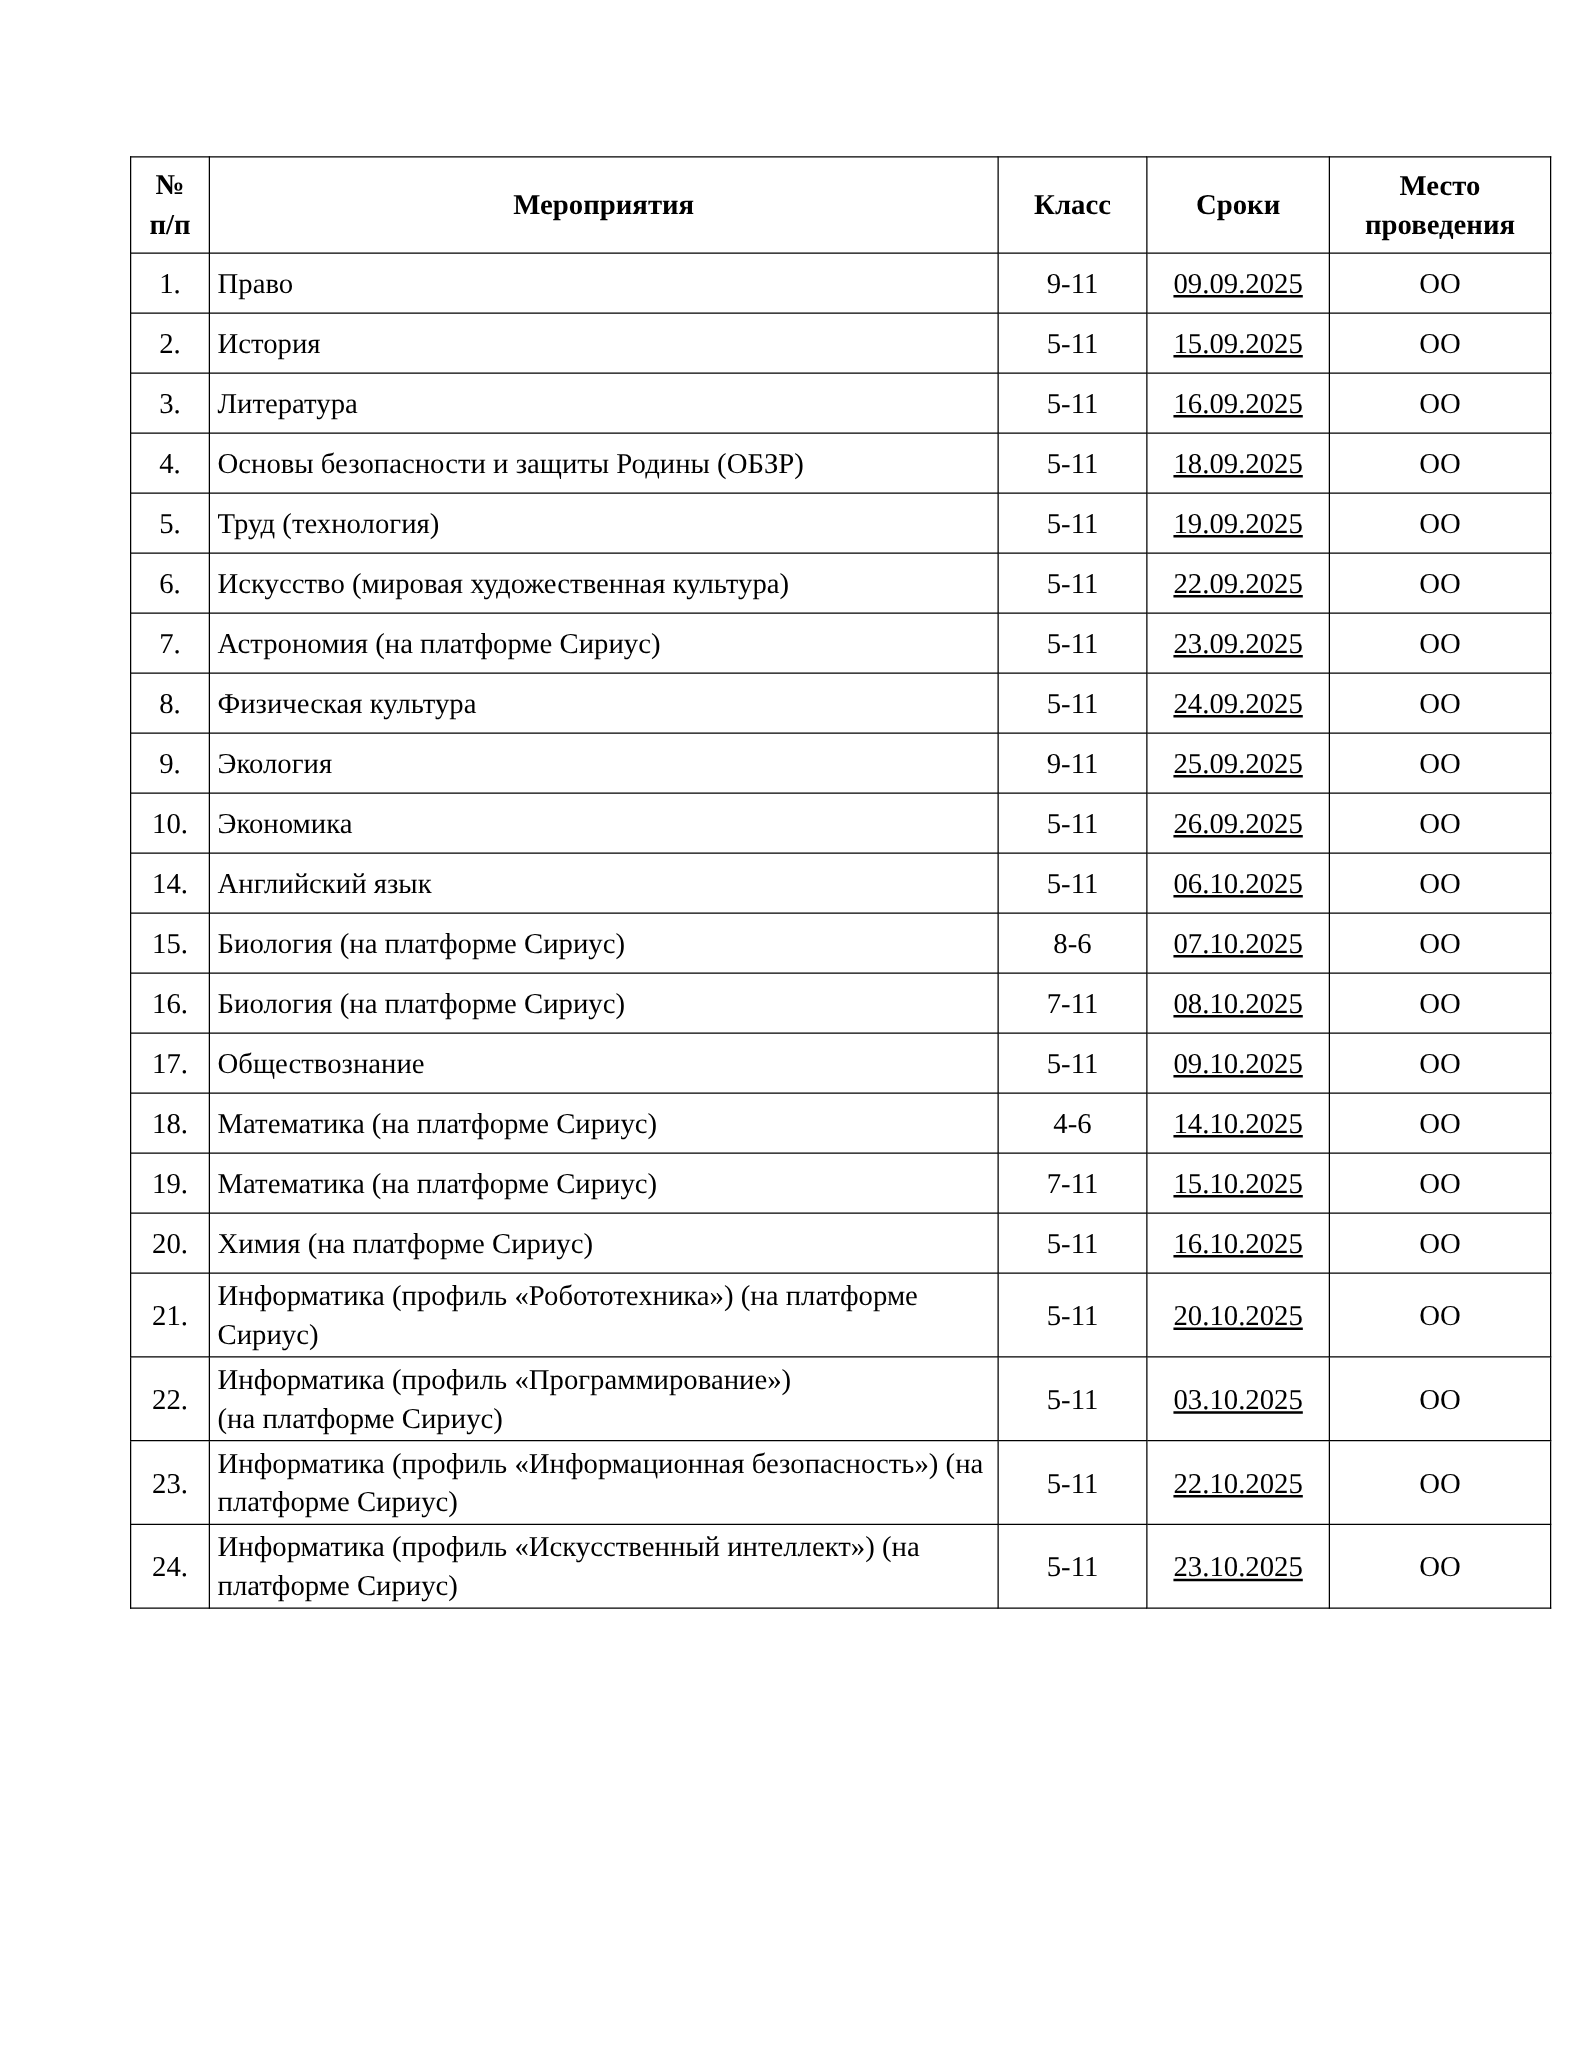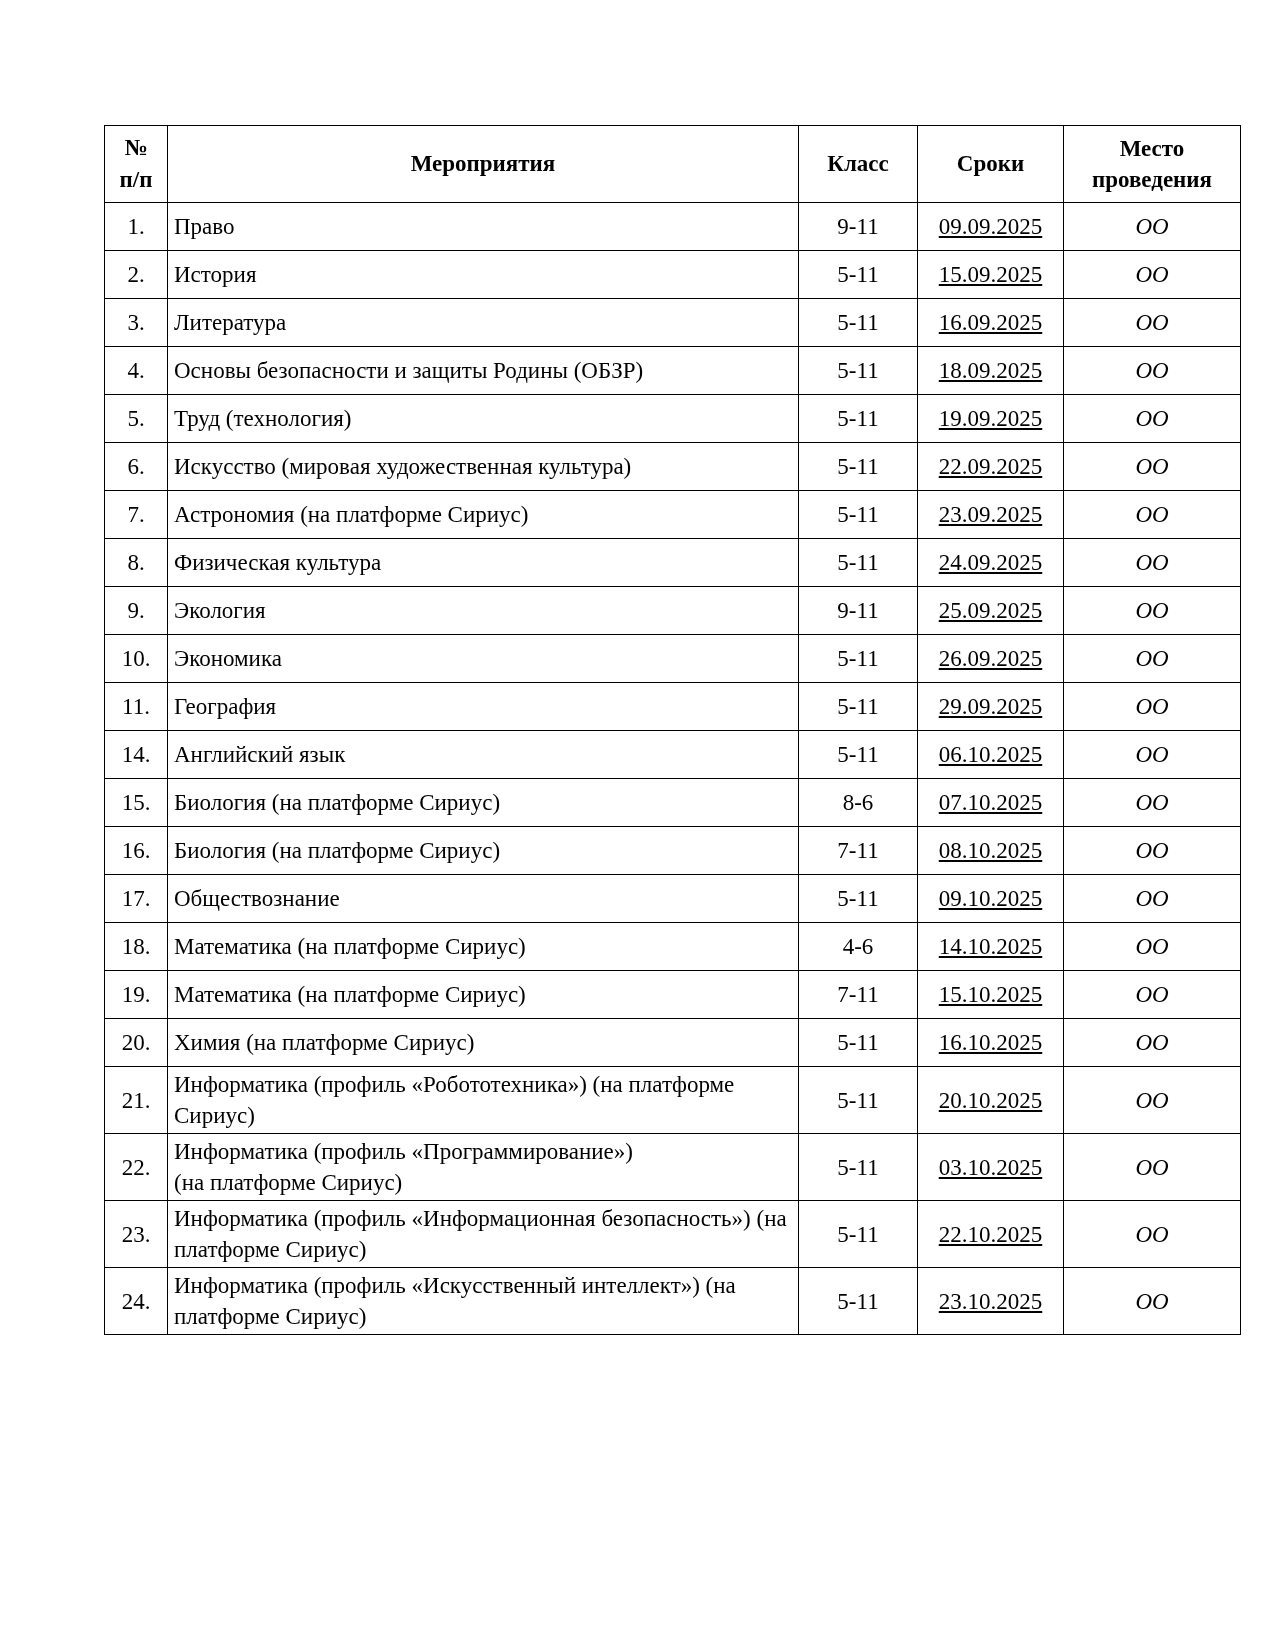--- a/index.html
+++ b/index.html
@@ -36,21 +36,21 @@
   th.col-num { white-space: pre-line; line-height: 1.4; }
   th.col-place { text-align: left; padding-left: 9px; }
   table.schedule td {
     height: 43px;
     vertical-align: middle;
   }
   td.cell-num   { text-align: center; }
   td.cell-event { text-align: left; padding-left: 9px; padding-right: 10px; white-space: pre-wrap; }
   td.cell-grade { text-align: center; }
   td.cell-date  { text-align: center; text-decoration: underline; }
-  td.cell-place { text-align: center; font-style: italic; }
+  td.cell-place { text-align: center; }
   .bold { font-weight: normal; }
 </style>
 </head>
 <body>
 
 <div class="page">
   <table class="schedule">
     <colgroup>
       <col style="width:63px">
       <col style="width:631px">
@@ -142,27 +142,20 @@
   </tr>
 
   <tr class="data-row">
     <td class="cell-num">10.</td>
     <td class="cell-event"><span class="bold"></span><span>Экономика</span></td>
     <td class="cell-grade">5-11</td>
     <td class="cell-date">26.09.2025</td>
     <td class="cell-place">ОО</td>
   </tr>
 
-  <tr class="data-row">
-    <td class="cell-num">11.</td>
-    <td class="cell-event"><span class="bold"></span><span>География</span></td>
-    <td class="cell-grade">5-11</td>
-    <td class="cell-date">29.09.2025</td>
-    <td class="cell-place">ОО</td>
-  </tr>
 
 
 
   <tr class="data-row">
     <td class="cell-num">14.</td>
     <td class="cell-event"><span class="bold"></span><span>Английский язык</span></td>
     <td class="cell-grade">5-11</td>
     <td class="cell-date">06.10.2025</td>
     <td class="cell-place">ОО</td>
   </tr>

